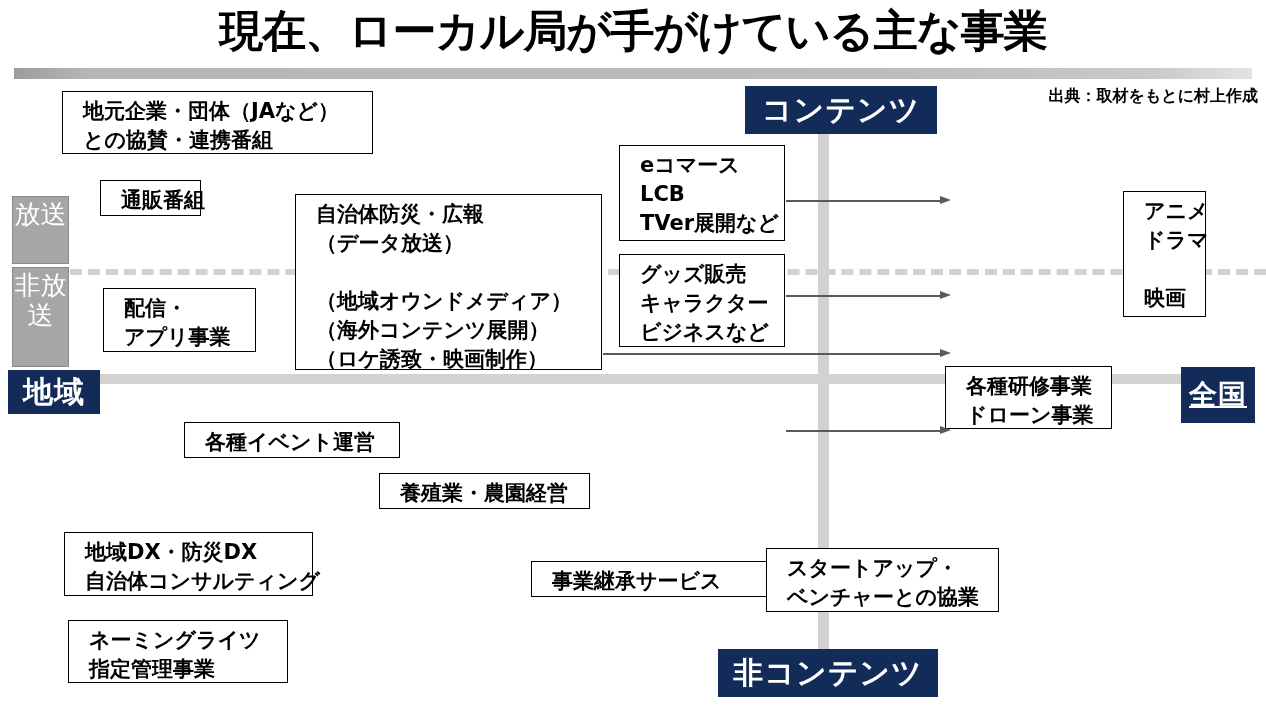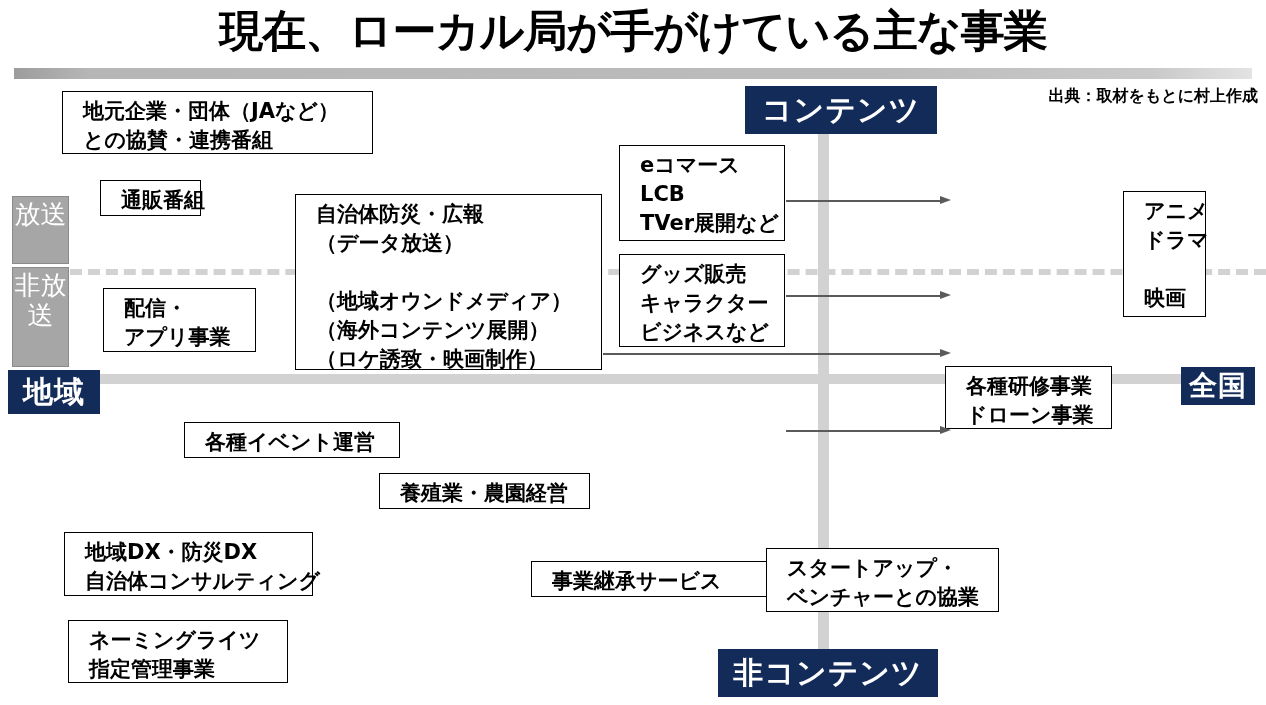--- a/index.html
+++ b/index.html
@@ -93,21 +93,21 @@
   .pole-content {
     left: 745px; top: 86px; width: 192px; height: 48px; font-size: 30px;
   }
   .pole-noncontent {
     left: 718px; top: 649px; width: 220px; height: 48px; font-size: 30px;
   }
   .pole-local {
     left: 8px; top: 370px; width: 92px; height: 44px; font-size: 30px;
   }
   .pole-national {
-    left: 1181px; top: 367px; width: 74px; height: 38px; font-size: 28px;
+    left: 1181px; top: 367px; width: 74px; height: 56px; font-size: 28px; text-decoration: underline;
   }
 
   .gray-pole {
     position: absolute;
     background: #a6a6a6;
     color: #ffffff;
     font-weight: 400;
     font-size: 26px;
     line-height: 30px;
     text-align: center;

